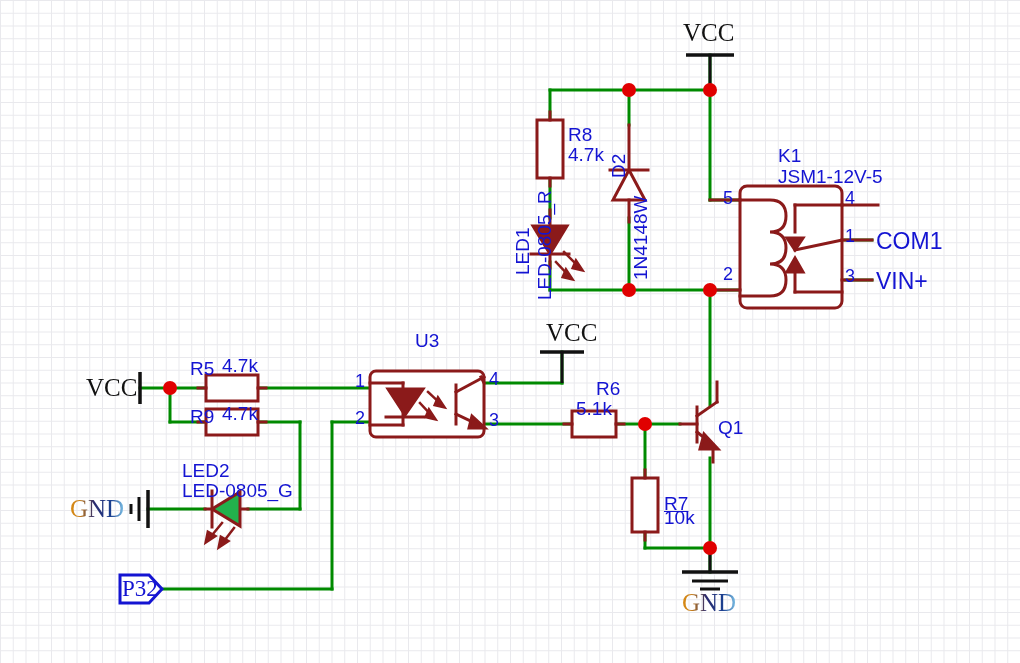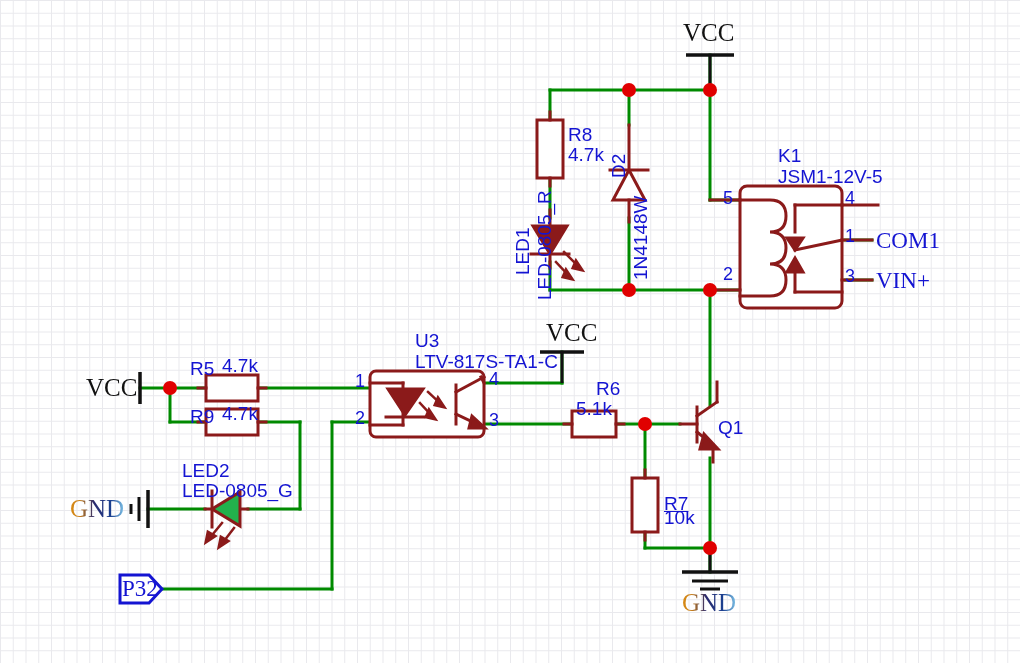--- a/index.html
+++ b/index.html
@@ -61,21 +61,21 @@
     color: #1414d2;
     font-family: "Liberation Serif", serif;
     font-size: 23px;
     line-height: 24px;
     white-space: pre;
     margin-left: 40px;
   }
   .vinlbl {
     position: absolute;
     color: #1414d2;
-    font-family: Liberation Serif, serif;
+    font-family: Liberation Sans, sans-serif;
     font-size: 23px;
     white-space: pre;
   }
 </style>
 </head>
 <body>
 
 <div id="canvas">
 
   <svg id="schematic" width="1020" height="663" viewBox="0 0 1020 663">
@@ -300,21 +300,20 @@
   <div class="lbl" style="left:778px; top:145px;">K1</div>
   <div class="lbl" style="left:778px; top:166px;">JSM1-12V-5</div>
 
   <div class="lbl pin" style="left:723px; top:188px;">5</div>
   <div class="lbl pin" style="left:845px; top:188px;">4</div>
   <div class="lbl pin" style="left:723px; top:264px;">2</div>
   <div class="lbl pin" style="left:845px; top:226px;">1</div>
   <div class="lbl pin" style="left:845px; top:266px;">3</div>
 
   <div class="lbl" style="left:415px; top:330px;">U3</div>
-  <div class="lbl" style="left:415px; top:351px;">LTV-817S-TA1-C</div>
   <div class="lbl pin" style="left:355px; top:371px;">1</div>
   <div class="lbl pin" style="left:355px; top:408px;">2</div>
   <div class="lbl pin" style="left:489px; top:410px;">3</div>
   <div class="lbl pin" style="left:489px; top:369px;">4</div>
 
   <div class="lbl" style="left:596px; top:378px;">R6</div>
   <div class="lbl" style="left:576px; top:398px;">5.1k</div>
 
   <div class="lbl" style="left:664px; top:493px;text-decoration:underline;">R7</div>
   <div class="lbl" style="left:664px; top:507px;">10k</div>

